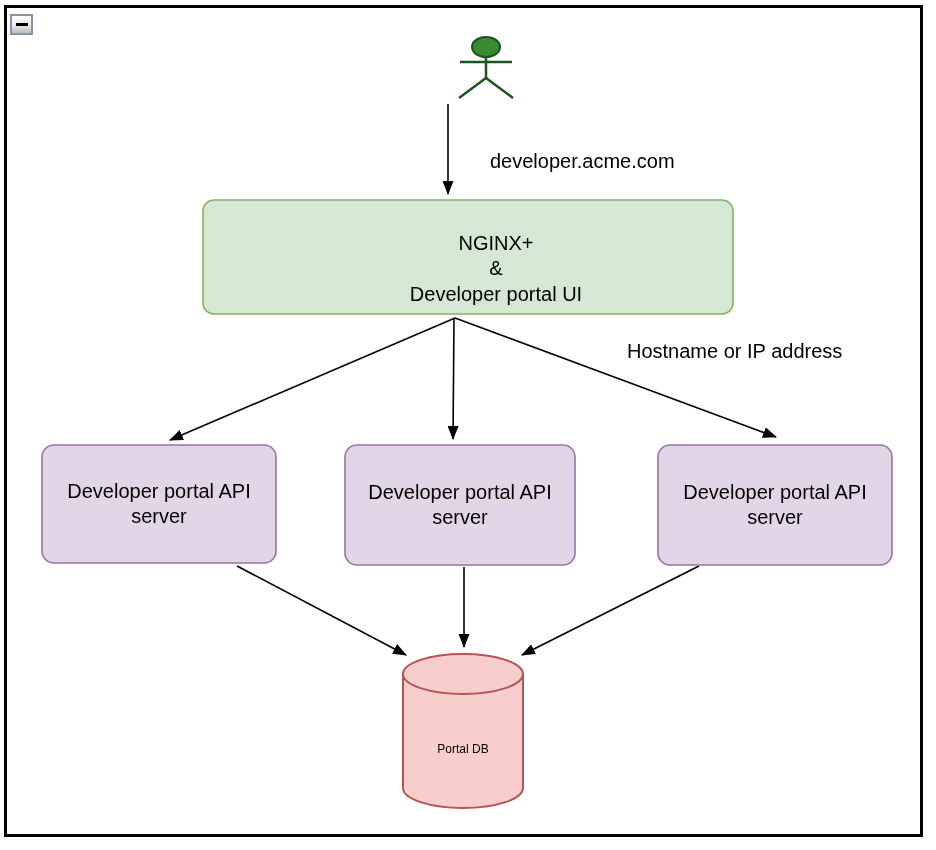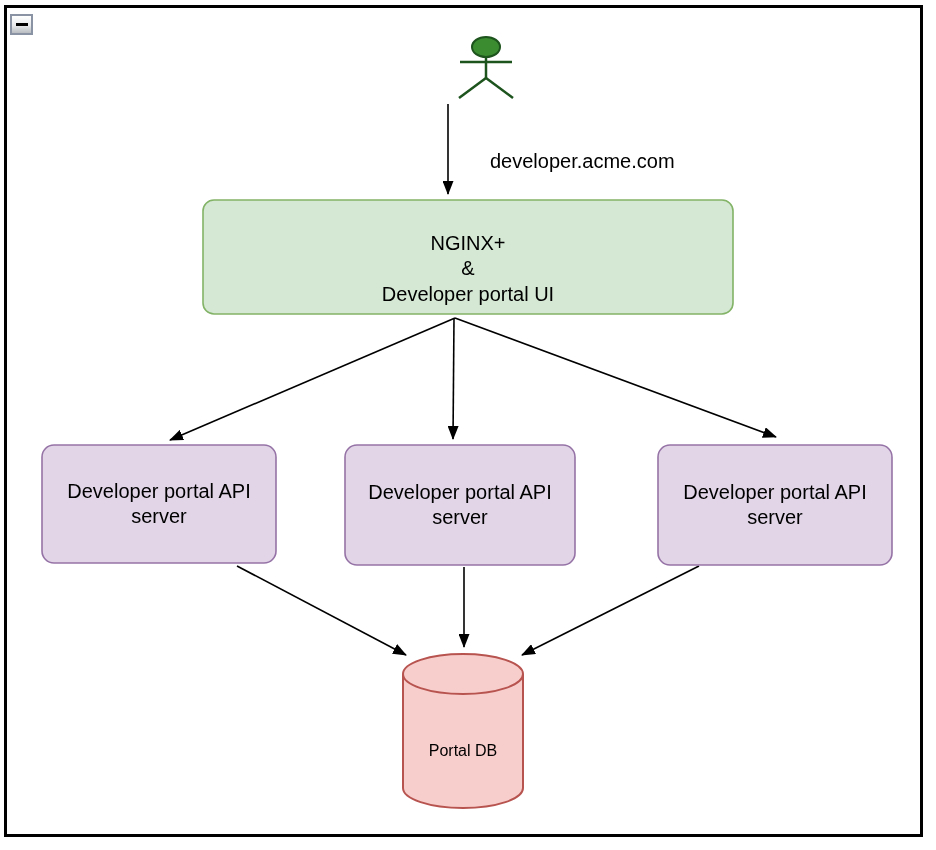--- a/index.html
+++ b/index.html
@@ -71,21 +71,21 @@
     font-size: 20px;
     white-space: nowrap;
     text-align: center;
   }
   .db-label {
     position: absolute;
     left: 403px;
     top: 742px;
     width: 120px;
     text-align: center;
-    font-size: 16px;
+    font-size: 12px;
     pointer-events: none;
   }
 </style>
 </head>
 <body>
 
 <div class="stage">
 
   <div class="frame"></div>
 
@@ -123,28 +123,29 @@
     <rect x="42" y="445" width="234" height="118" rx="12" ry="12" stroke-width="1.6" fill="#E1D5E7" stroke="#9673A6"></rect>
     <rect x="345" y="445" width="230" height="120" rx="12" ry="12" stroke-width="1.6" fill="#E1D5E7" stroke="#9673A6"></rect>
     <rect x="658" y="445" width="234" height="120" rx="12" ry="12" stroke-width="1.6" fill="#E1D5E7" stroke="#9673A6"></rect>
 
     <g stroke-width="2">
       <path d="M 403 674 L 403 788 A 60 20 0 0 0 523 788 L 523 674" fill="#F8CECC" stroke="#B85450"></path>
       <ellipse cx="463" cy="674" rx="60" ry="20" fill="#F8CECC" stroke="#B85450"></ellipse>
     </g>
   </svg>
 
-  <div class="node-label" style="left:203px; top:200px; width:530px; height:138px;">NGINX+
+  <div class="node-label" style="left:203px; top:200px; width:530px; height:138px;padding-left:28px;">NGINX+
 &amp;
 Developer portal UI</div>
 
   <div class="node-label" style="left:42px; top:445px; width:234px; height:118px;">Developer portal API
 server</div>
   <div class="node-label" style="left:345px; top:445px; width:230px; height:120px;">Developer portal API
 server</div>
   <div class="node-label" style="left:658px; top:445px; width:234px; height:120px;">Developer portal API
 server</div>
 
   <div class="db-label">Portal DB</div>
 
   <div class="edge-label" style="left:490px; top:150px;">developer.acme.com</div>
+  <div class="edge-label" style="left:627px; top:340px;">Hostname or IP address</div>
 
 </div>
 
 </body></html>

